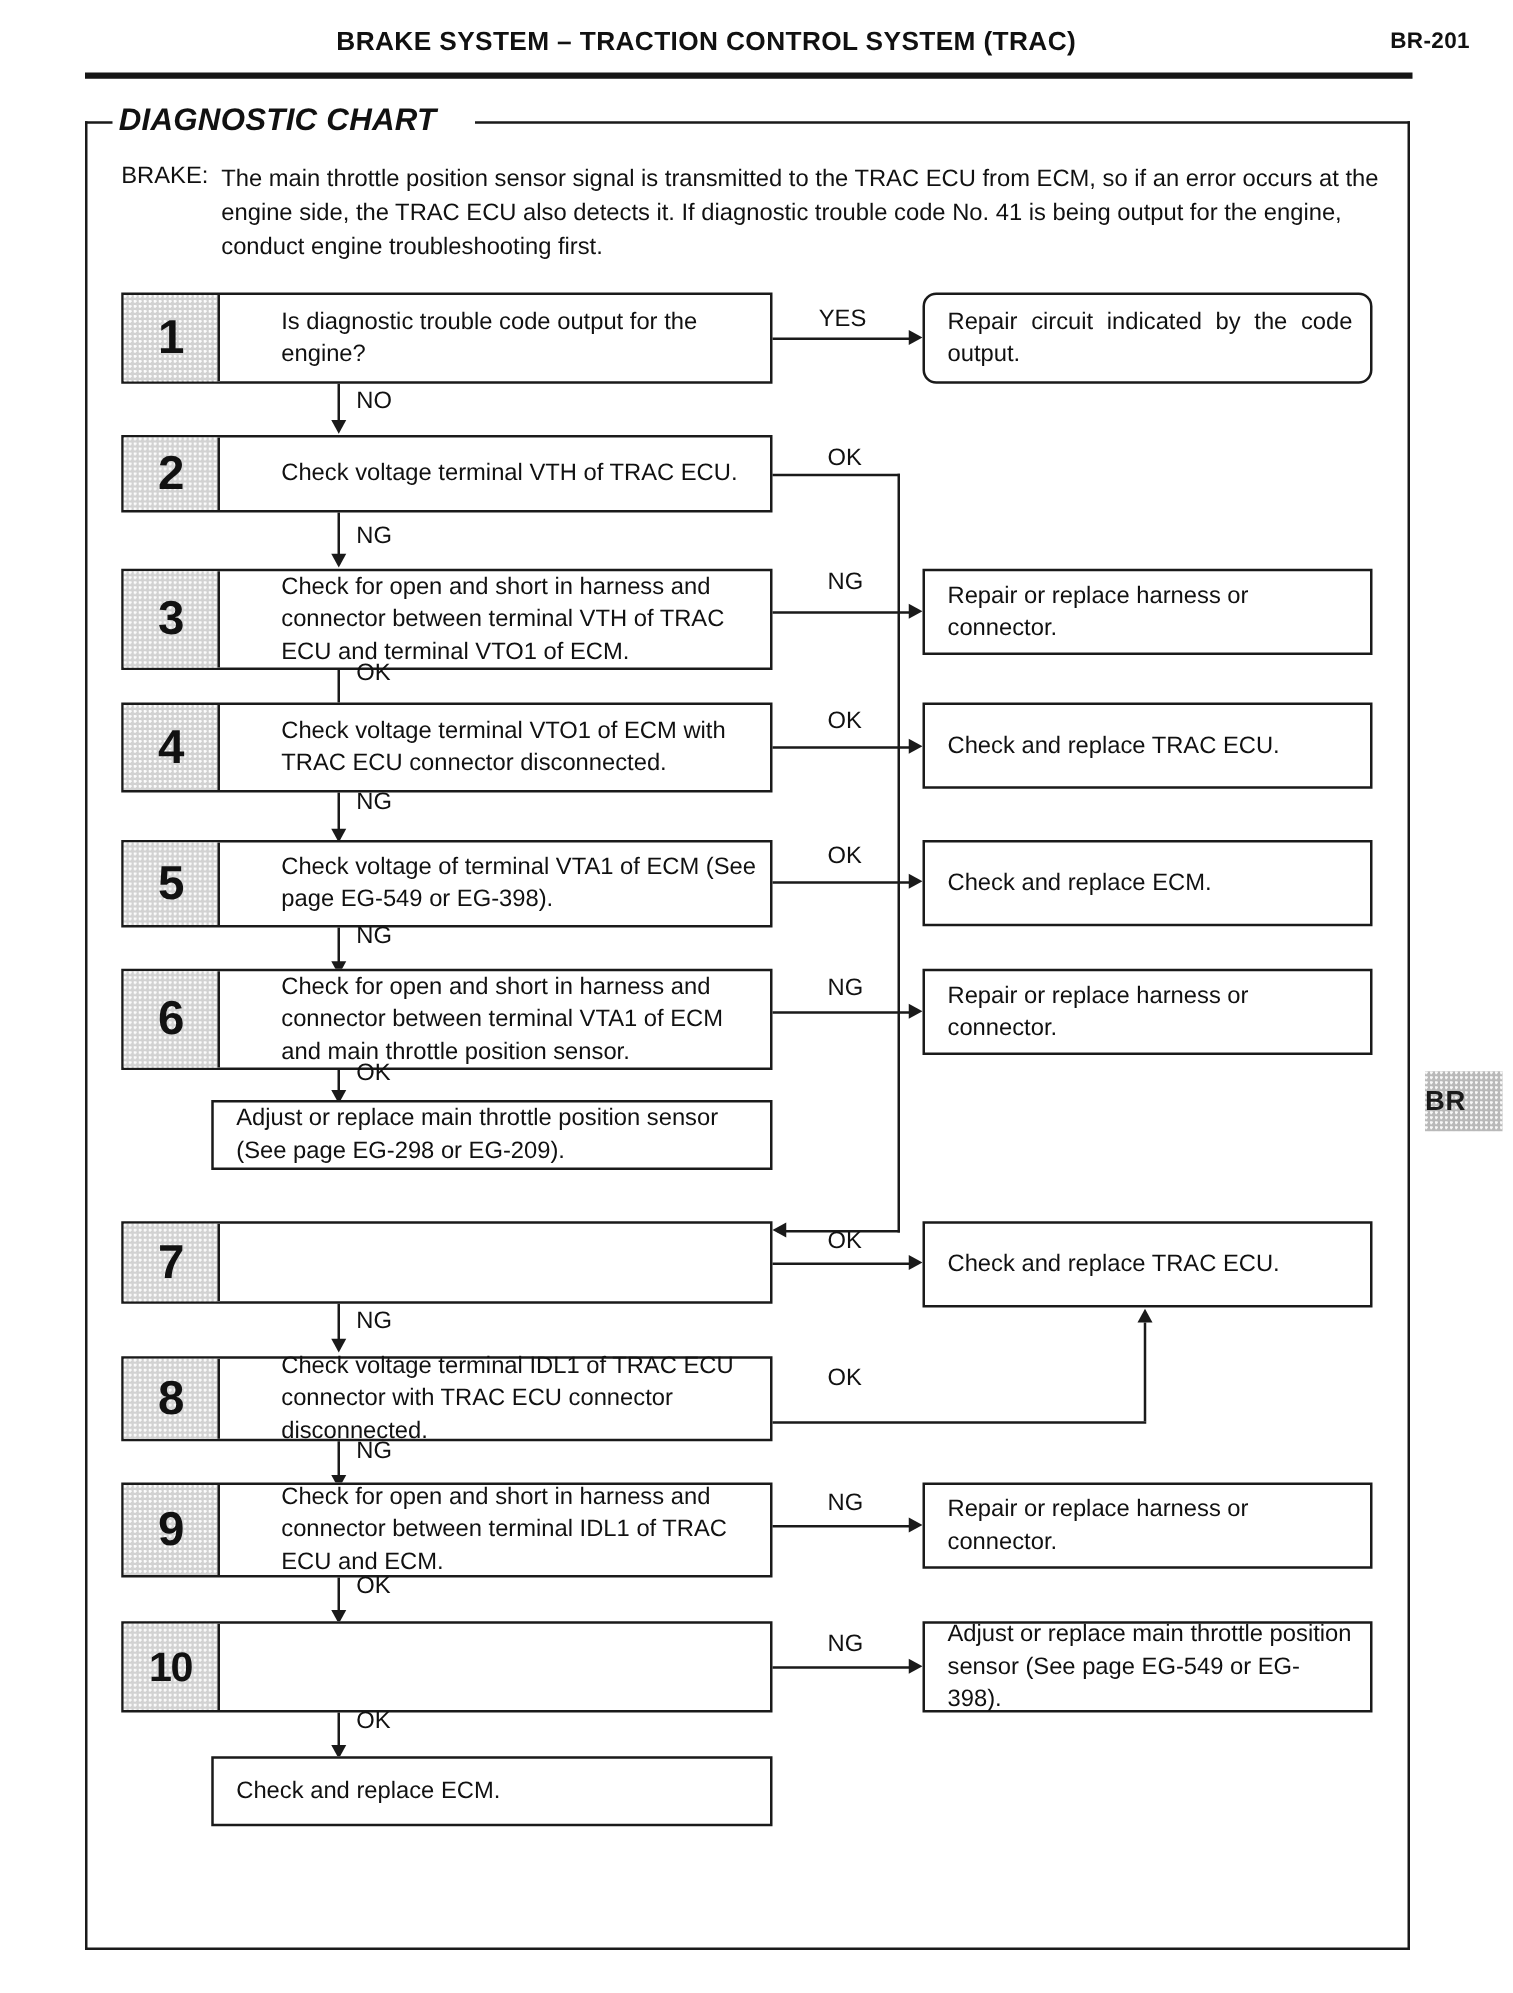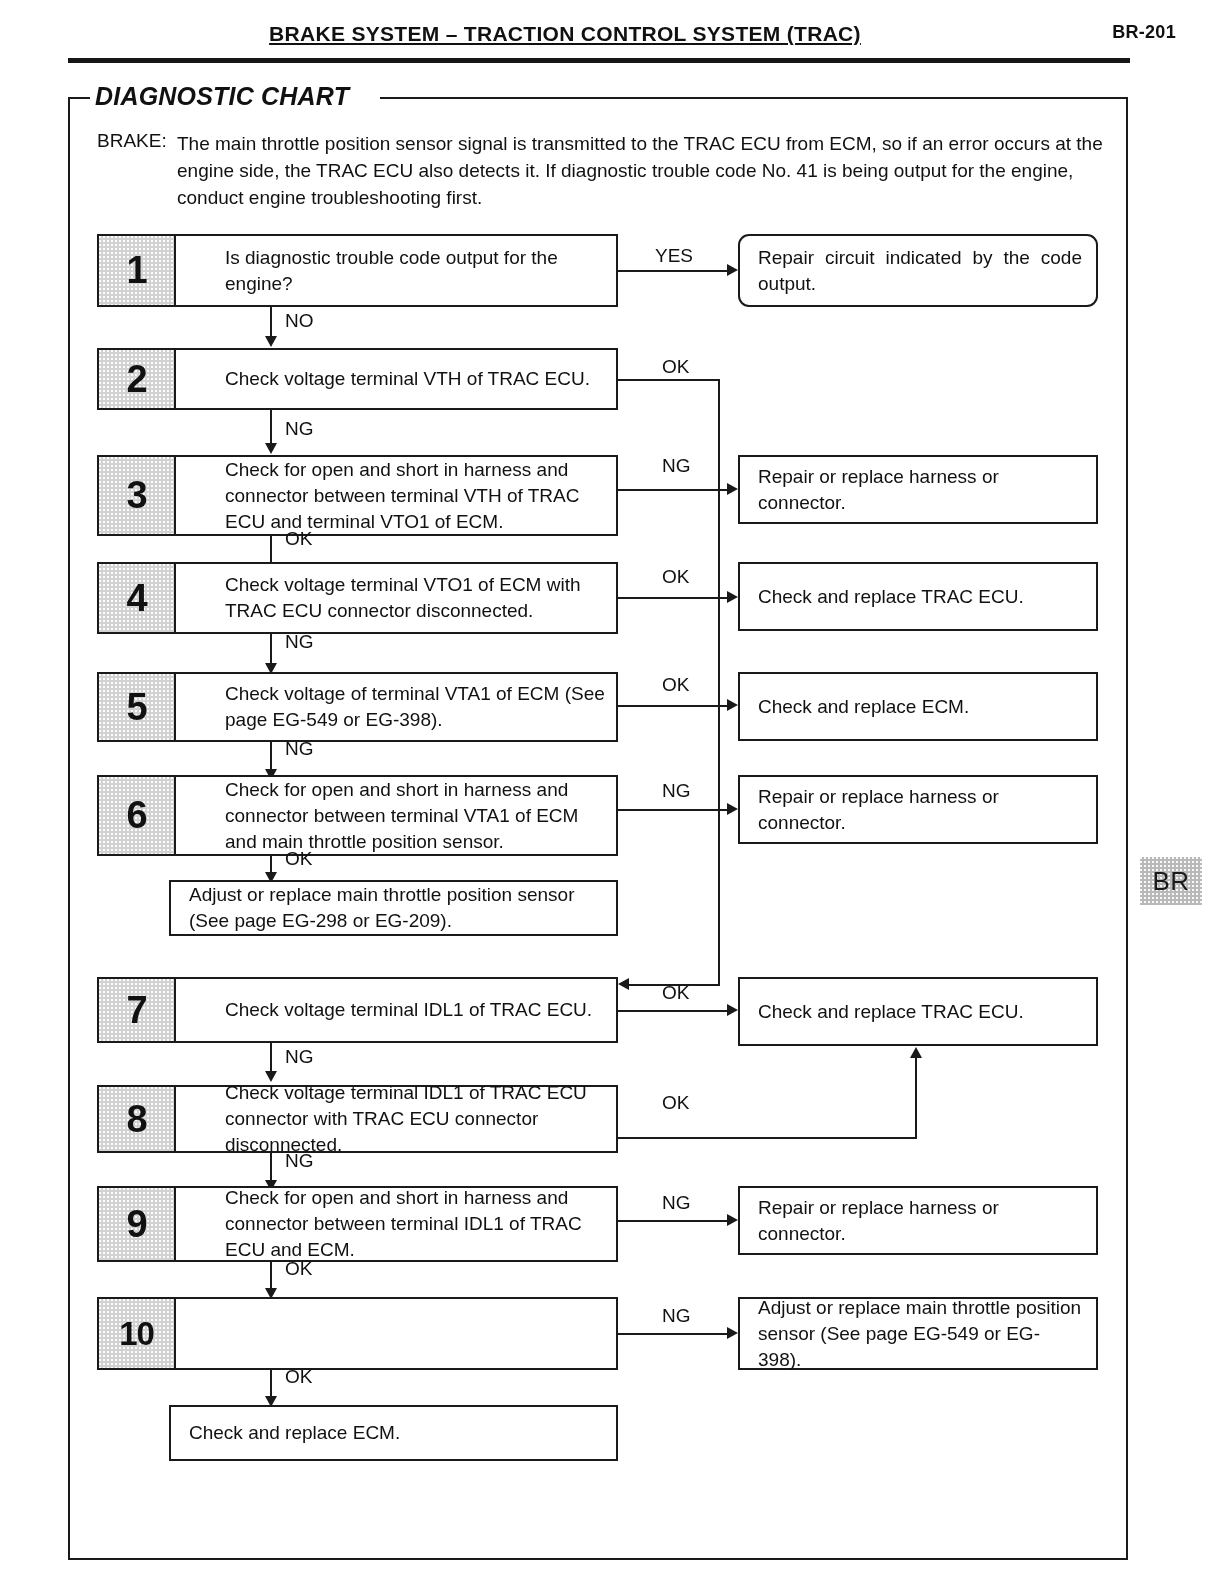--- a/index.html
+++ b/index.html
@@ -25,21 +25,20 @@
   }
   #header-title {
     position: absolute;
     left: 0; top: 0;
     width: 1130px;
     text-align: center;
     font-size: 21px;
     font-weight: bold;
     letter-spacing: 0.3px;
     white-space: nowrap;
-    text-decoration: underline;
   }
   #header-page-number {
     position: absolute;
     right: 34px; top: 0;
     font-size: 18px;
     font-weight: bold;
     letter-spacing: 0.3px;
   }
   #header-rule {
     position: absolute;
@@ -201,23 +200,22 @@
   #side-tab {
     position: absolute;
     left: 1140px; top: 857px;
     width: 62px; height: 48px;
     background-color: #b9b9b9;
     background-image:
       radial-gradient(circle at 1px 1px, rgba(255,255,255,0.9) 1px, transparent 1.4px);
     background-size: 4px 4px;
     display: flex;
     align-items: center;
-    justify-content: center;
-    font-size: 26px;
-    font-weight: normal;
+    font-size: 22px;
+    font-weight: bold;
     color: #1a1a1a;
     letter-spacing: 0.5px;
   }
 </style>
 </head>
 <body>
 
 <div id="page-header">
   <div id="header-title">BRAKE SYSTEM – TRACTION CONTROL SYSTEM (TRAC)</div>
   <div id="header-page-number">BR-201</div>
@@ -322,21 +320,20 @@
   <div class="vline" style="left:270px; top:856px; height:24px;"></div>
   <div class="arrow arrow-down" style="left:265px; top:872px;"></div>
   <div class="edge-label" style="left:285px; top:848px;">OK</div>
 
   <div class="node plain-node" style="left:169px; top:880px; width:449px; height:56px;">
     <div class="plain-node-text">Adjust or replace main throttle position sensor (See page EG-298 or EG-209).</div>
   </div>
 
   <div class="node step-node" style="left:97px; top:977px; width:521px; height:66px;">
     <div class="step-num">7</div>
-    <div class="step-text">Check voltage terminal IDL1 of TRAC ECU.</div>
   </div>
   <div class="hline" style="left:618px; top:1010px; width:114px;"></div>
   <div class="arrow arrow-right" style="left:727px; top:1004px;"></div>
   <div class="edge-label" style="left:662px; top:982px;">OK</div>
   <div class="node plain-node" style="left:738px; top:977px; width:360px; height:69px;">
     <div class="plain-node-text">Check and replace TRAC ECU.</div>
   </div>
   <div class="vline" style="left:270px; top:1043px; height:33px;"></div>
   <div class="arrow arrow-down" style="left:265px; top:1071px;"></div>
   <div class="edge-label" style="left:285px; top:1046px;">NG</div>

